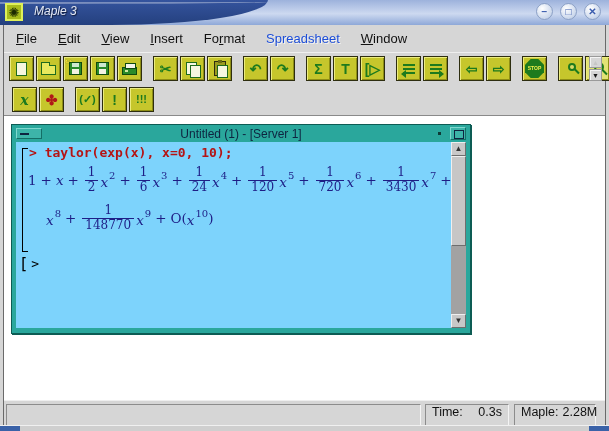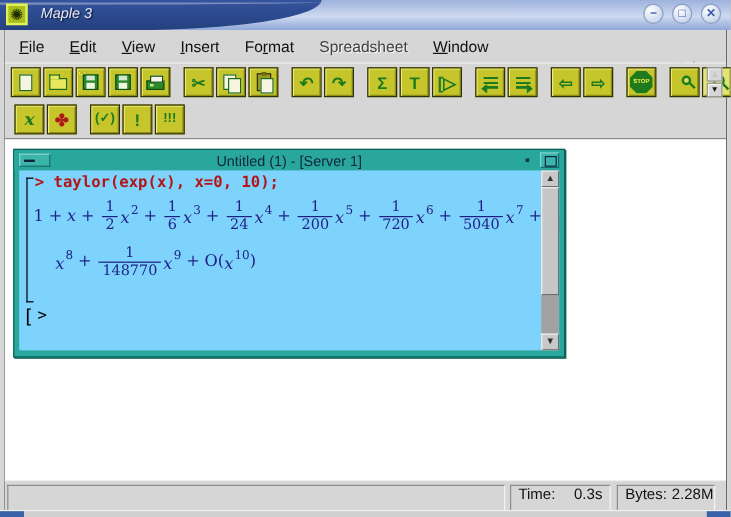--- a/index.html
+++ b/index.html
@@ -26,21 +26,21 @@
             display:flex;align-items:center;justify-content:center;line-height:1;padding:0;}
   
   .frame{position:absolute;left:0;top:25px;width:609px;height:400px;
          border-left:3px solid #d6d6d6;border-right:3px solid #d6d6d6;
          box-shadow:inset 1px 0 0 #6a6a6a,inset -1px 0 0 #6a6a6a;background:#d6d6d6;}
   
   .menubar{position:absolute;left:1px;right:1px;top:0;height:27px;background:#d6d6d6;
            display:flex;align-items:center;padding:13px 12px;font-size:13px;color:#111;}
   .menu-item{margin-right:21px;cursor:default;}
   .menu-item .u{text-decoration:underline;}
-  .menu-item.disabled{color:#404040;text-shadow:1px 1px 0 #f4f4f4;}
+  .menu-item.disabled{color:#1d4ed8;text-shadow:1px 1px 0 #f4f4f4;}
   .menu-help{margin-left:auto;margin-right:6px;margin-top:36px;}
   
   .toolbar{position:absolute;left:1px;right:1px;top:27px;height:32px;background:#d6d6d6;
            border-top:1px solid #efefef;display:flex;align-items:center;padding-left:5px;}
   .contextbar{position:absolute;left:1px;right:1px;top:59px;height:31px;background:#d6d6d6;
            display:flex;align-items:center;padding-left:8px;}
   .tb-btn{width:25px;height:25px;margin-right:2px;flex:none;background:#c6c62c;
           border:1px solid #2e2e10;box-shadow:inset 1px 1px 0 #ecec7e,inset -1px -1px 0 #8e8e14;
           display:flex;align-items:center;justify-content:center;color:#1d7a1d;
           font-weight:bold;font-size:14px;line-height:1;padding:0;position:relative;}
@@ -79,21 +79,21 @@
   .tb-spinner{position:absolute;right:3px;top:3px;width:13px;display:flex;flex-direction:column;gap:1px;}
   .spin-btn{width:13px;height:12px;background:#d6d6d6;border:1px solid #9a9a9a;
             box-shadow:inset 1px 1px 0 #f4f4f4;font-size:7px;line-height:1;display:flex;
             align-items:center;justify-content:center;padding:0;}
   .spin-btn.up{color:#c6c6c6;}
   .spin-btn.down{color:#1a1a1a;}
   
   .workspace{position:absolute;left:1px;right:1px;top:90px;height:285px;background:#ffffff;
              border-top:1px solid #8a8a8a;}
   
-  .inner-window{position:absolute;left:7px;top:8px;width:460px;height:174px;background:#2aa79c;
+  .inner-window{position:absolute;left:7px;top:8px;width:460px;height:210px;background:#2aa79c;
                 border:1px solid #0d5c54;box-shadow:1px 1px 0 #0d5c54;}
   .ws-titlebar{position:absolute;left:0;top:0;right:0;height:17px;background:#2aa79c;
                color:#0e2440;font-size:12px;display:flex;align-items:center;justify-content:center;}
   .ws-collapse{position:absolute;left:4px;top:3px;width:26px;height:11px;background:#3db4a9;
                border:1px solid;border-color:#7fd8cf #146e66 #146e66 #7fd8cf;padding:0;}
   .ws-collapse::after{content:"";position:absolute;left:3px;top:4px;width:9px;height:2px;background:#0e2440;}
   .ws-dot{position:absolute;right:25px;top:4px;width:10px;height:10px;background:#2aa79c;border:none;padding:0;}
   .ws-dot::after{content:"";position:absolute;left:3px;top:3px;width:3px;height:3px;background:#0e3a36;}
   .ws-max{position:absolute;right:4px;top:2px;width:16px;height:13px;background:#3db4a9;
           border:1px solid;border-color:#7fd8cf #146e66 #146e66 #7fd8cf;padding:0;}
@@ -293,33 +293,33 @@
               <span class="mvar">x<span class="msup">3</span></span>
               <span class="mop">+</span>
               <span class="frac">
                 <span class="fn">1</span>
                 <span class="fd">24</span>
               </span>
               <span class="mvar">x<span class="msup">4</span></span>
               <span class="mop">+</span>
               <span class="frac">
                 <span class="fn">1</span>
-                <span class="fd">200</span>
+                <span class="fd">120</span>
               </span>
               <span class="mvar">x<span class="msup">5</span></span>
               <span class="mop">+</span>
               <span class="frac">
                 <span class="fn">1</span>
                 <span class="fd">720</span>
               </span>
               <span class="mvar">x<span class="msup">6</span></span>
               <span class="mop">+</span>
               <span class="frac">
                 <span class="fn">1</span>
-                <span class="fd">5040</span>
+                <span class="fd">3430</span>
               </span>
               <span class="mvar">x<span class="msup">7</span></span>
               <span class="mop">+</span>
               <span class="frac">
                 <span class="fn">1</span>
                 <span class="fd">40320</span>
               </span>
             </div>
           <div class="math-line l2" id="math-l2">
               <span class="mvar">x<span class="msup">8</span></span>
@@ -347,21 +347,21 @@
       </div>
     </div>
 
     <div class="statusbar">
       <div class="sb-panel sb-left"></div>
       <div class="sb-panel sb-time">
         <span>Time:</span>
         <span>0.3s</span>
       </div>
       <div class="sb-panel sb-bytes">
-        <span>Bytes:</span>
+        <span>Maple:</span>
         <span>2.28M</span>
       </div>
     </div>
   </div>
 
   <div class="bottomframe">
     <div class="corner left"></div>
     <div class="corner right"></div>
   </div>
 </div>

